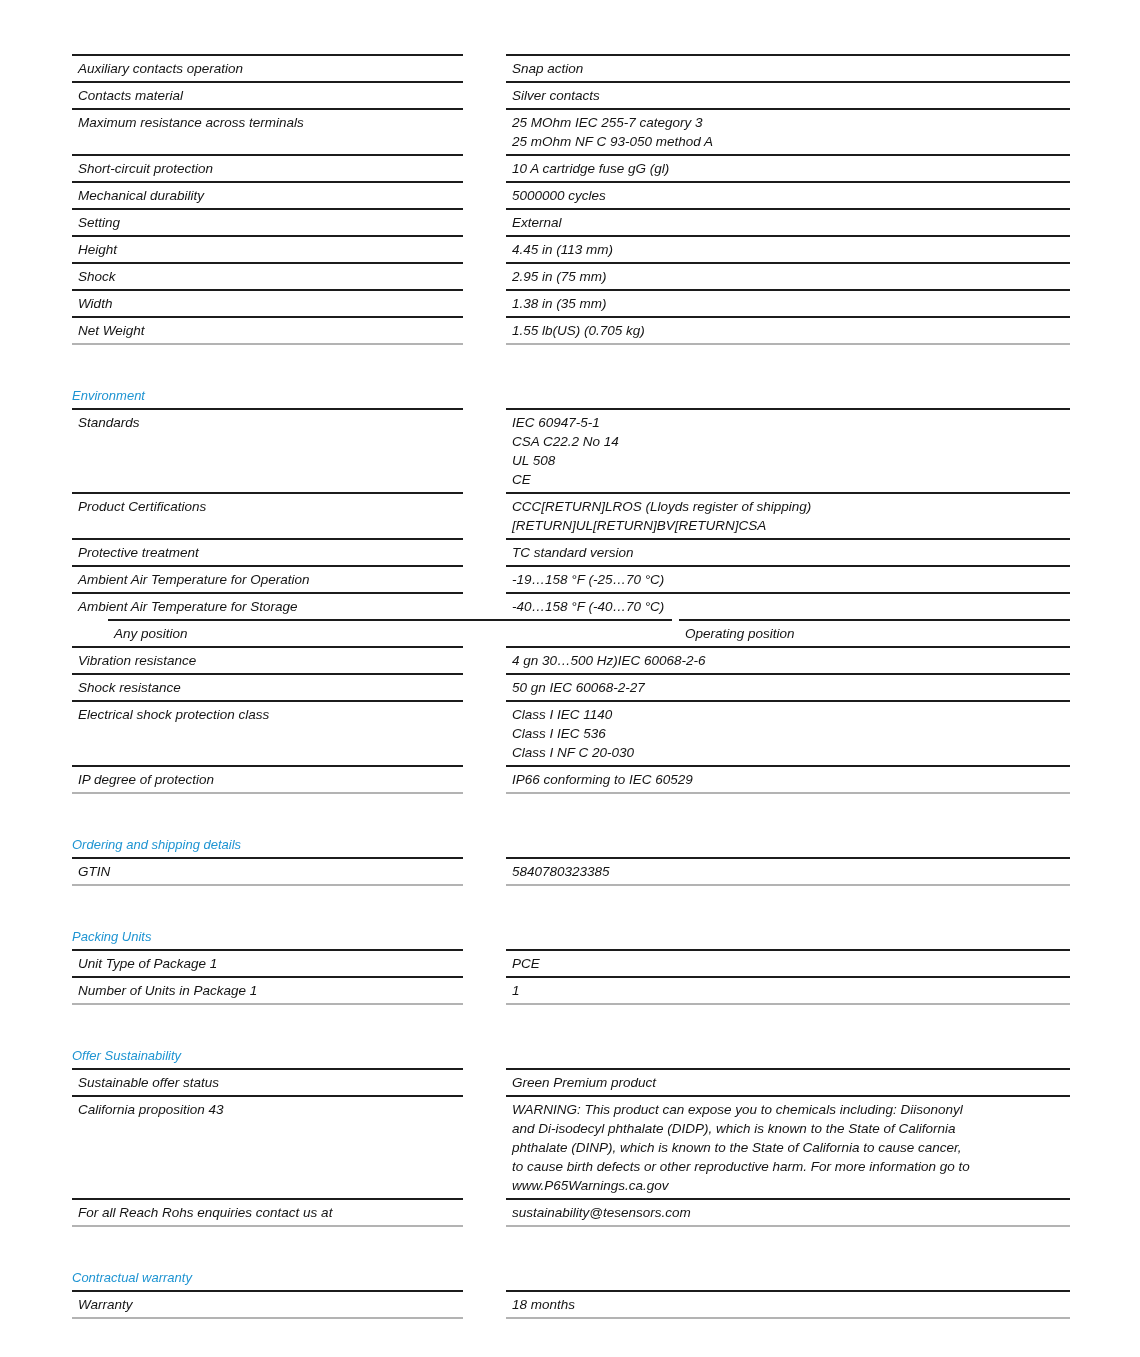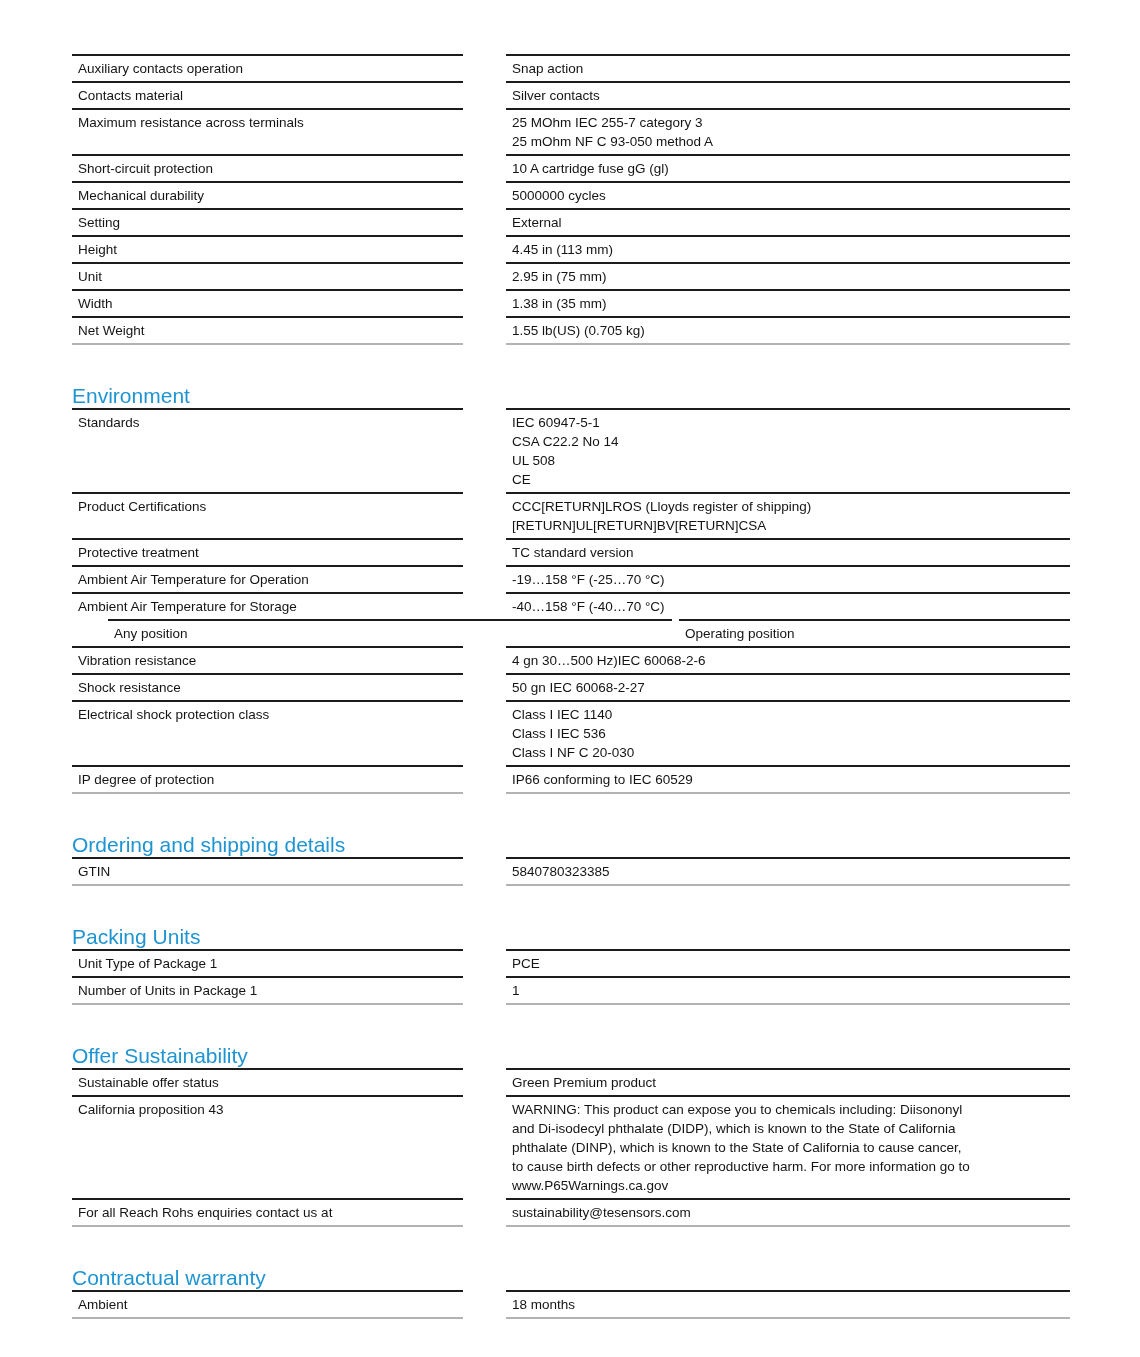--- a/index.html
+++ b/index.html
@@ -9,23 +9,24 @@
     width: 1140px;
     height: 1357px;
     overflow: hidden;
     font-family: "Liberation Sans", "DejaVu Sans", sans-serif;
     font-size: 13.5px;
     color: #141414;
     -webkit-font-smoothing: antialiased;
   }
   .doc {
     padding: 54px 70px 16px 72px;
+    font-style: italic;
   }
   .section-heading {
-    font-size: 21px;
+    font-size: 13px;
     font-weight: 400;
     line-height: 21px;
     color: var(--accent);
     margin: 40px 0 2px 0;
   }
   .section:first-child .spec-table { margin-top: 0; }
   .spec-table { width: 998px; }
   .spec-row { display: flex; gap: 7px; }
   .cell {
     border-top: 2px solid #1c1c1c;
@@ -93,21 +94,21 @@
   </div>
 
   <div class="spec-row">
     <div class="cell label-cell">Height</div>
     <div class="cell value-cell">
             <div class="value-line">4.45 in (113 mm)</div>
           </div>
   </div>
 
   <div class="spec-row">
-    <div class="cell label-cell">Unit</div>
+    <div class="cell label-cell">Shock</div>
     <div class="cell value-cell">
             <div class="value-line">2.95 in (75 mm)</div>
           </div>
   </div>
 
   <div class="spec-row">
     <div class="cell label-cell">Width</div>
     <div class="cell value-cell">
             <div class="value-line">1.38 in (35 mm)</div>
           </div>
@@ -286,21 +287,21 @@
     <div class="cell label-cell"></div>
     <div class="cell value-cell"></div>
   </div>
 </div>
   </div>
 
   <div class="section">
     <h2 class="section-heading">Contractual warranty</h2>
     <div class="spec-table">
   <div class="spec-row">
-    <div class="cell label-cell">Ambient</div>
+    <div class="cell label-cell">Warranty</div>
     <div class="cell value-cell">
             <div class="value-line">18 months</div>
           </div>
   </div>
 
   <div class="spec-row end-row">
     <div class="cell label-cell"></div>
     <div class="cell value-cell"></div>
   </div>
 </div>

